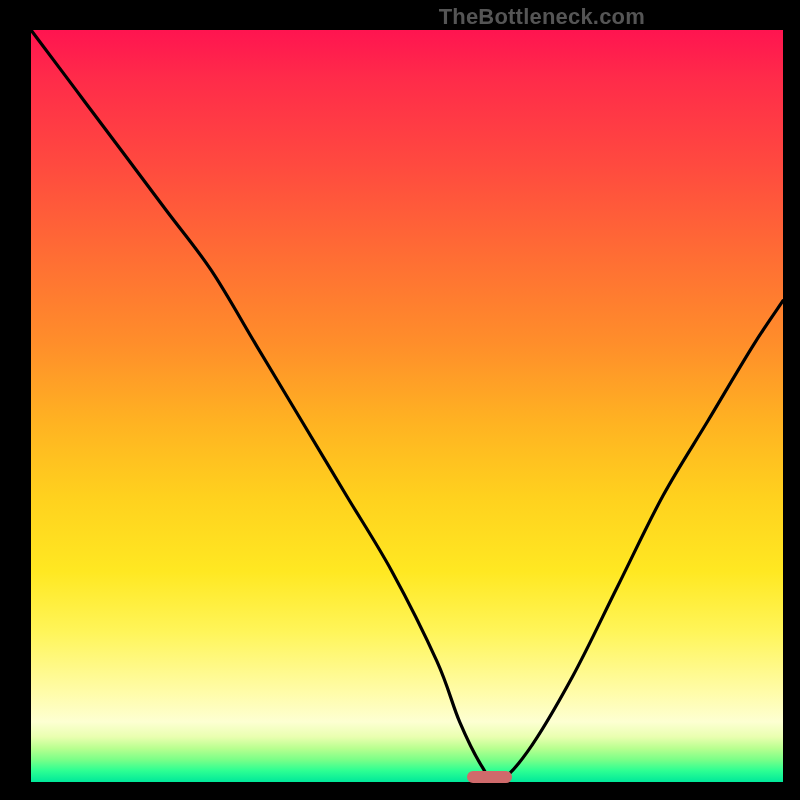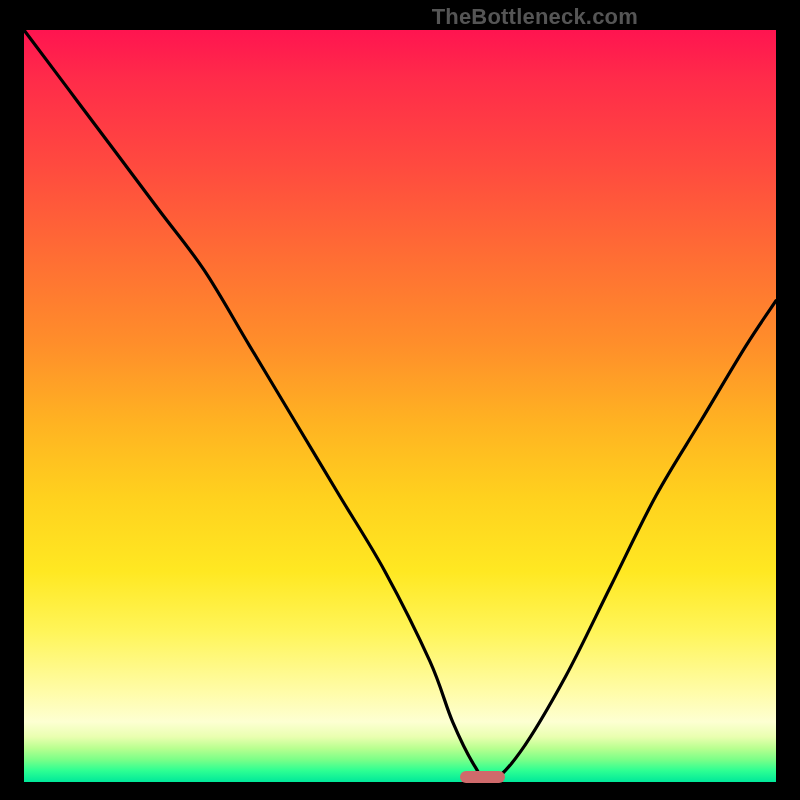--- a/index.html
+++ b/index.html
@@ -9,20 +9,21 @@
     height: 800px;
     background: #000;
     overflow: hidden;
     font-family: Arial, Helvetica, sans-serif;
   }
   .frame {
     position: relative;
     width: 648px;
     height: 800px;
     background: #000;
+    margin-left: 7px;
   }
   .watermark {
     position: absolute;
     top: 4px;
     right: 10px;
     color: #555;
     font-size: 22px;
     font-weight: 600;
     letter-spacing: 0.2px;
     z-index: 5;

